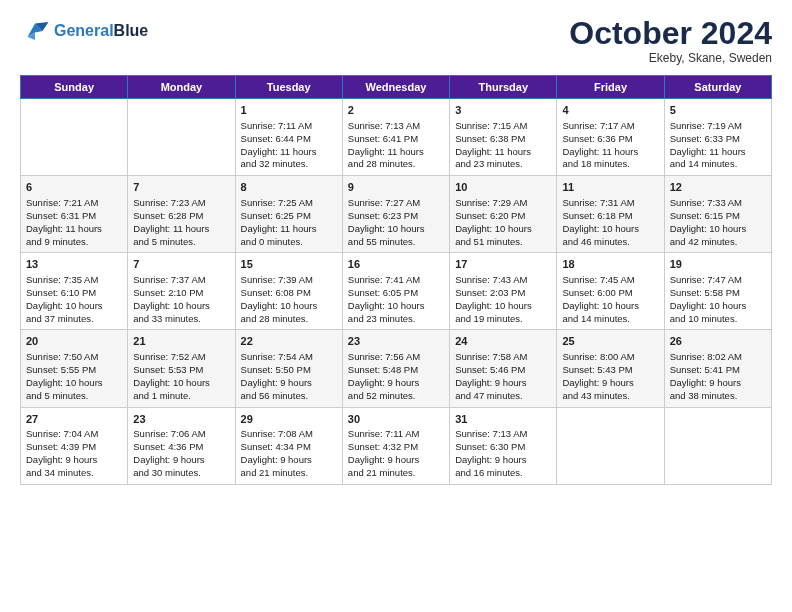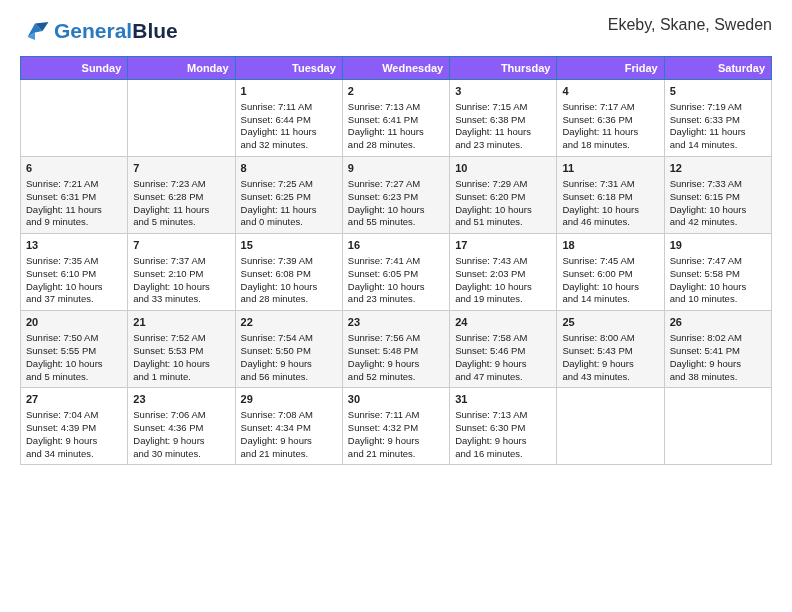--- a/index.html
+++ b/index.html
@@ -33,32 +33,32 @@
     .title-block {
       text-align: right;
     }
     .month-title {
       font-size: 32px;
       font-weight: bold;
       color: #1a2a4a;
       line-height: 1.1;
     }
     .location {
-      font-size: 16px;
+      font-size: 12px;
       color: #333;
     }
     .calendar {
       width: 100%;
       border-collapse: collapse;
       font-size: 10px;
     }
     .calendar th {
-      background: #8b5cf6;
+      background: #4c1d95;
       color: #fff;
-      text-align: right;
+      text-align: center;
       padding: 5px 6px;
       font-size: 11px;
       font-weight: bold;
       border: 1px solid #2a7abf;
     }
     .calendar td {
       vertical-align: top;
       padding: 4px 5px;
       border: 1px solid #ccc;
       width: calc(100% / 7);
@@ -89,26 +89,27 @@
 
 <div class="page">
   <div class="header">
     <div class="logo">
       <svg class="logo-bird" viewBox="0 0 40 40" xmlns="http://www.w3.org/2000/svg">
         <polygon points="10,28 20,10 30,20 20,22" fill="#2a7abf"></polygon>
         <polygon points="20,10 38,8 30,20" fill="#1a5a9a"></polygon>
         <polygon points="10,28 20,22 20,32" fill="#4a9adf"></polygon>
       </svg>
       <div>
-        <div style="font-size:21px;font-weight:bold;color:#1a2a4a;line-height:1.2">
+        <div style="font-size:16px;font-weight:bold;color:#1a2a4a;line-height:1.2">
           <span style="color:#2a7abf">General</span><span style="color:#1a2a4a">Blue</span>
         </div>
       </div>
     </div>
     <div class="title-block">
+      <div class="month-title">October 2024</div>
       <div class="location">Ekeby, Skane, Sweden</div>
     </div>
   </div>
 
   <table class="calendar">
     <thead>
       <tr>
 
       <th>Sunday</th>
           <th>Monday</th>

